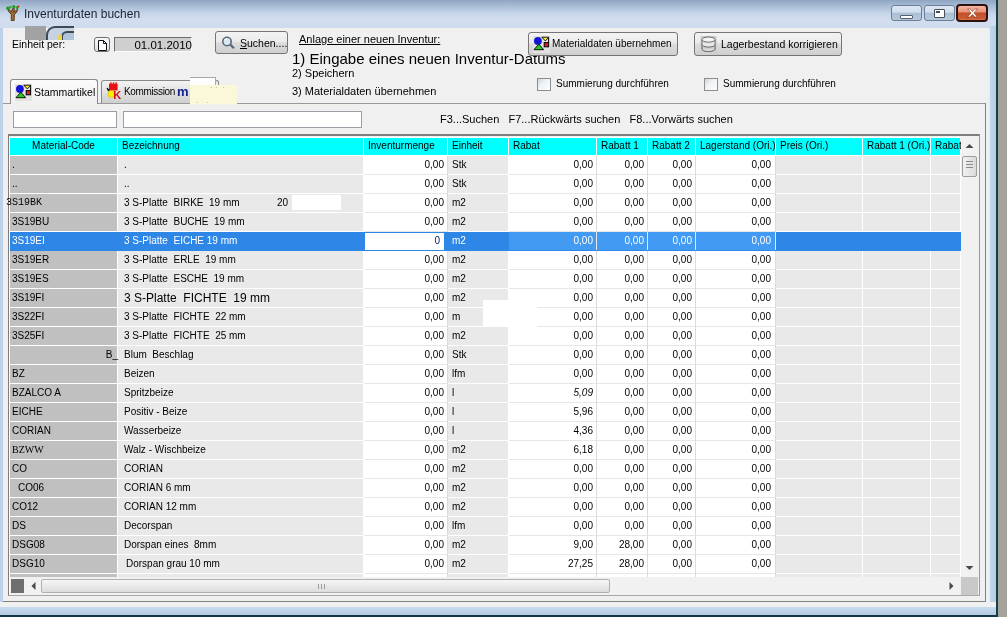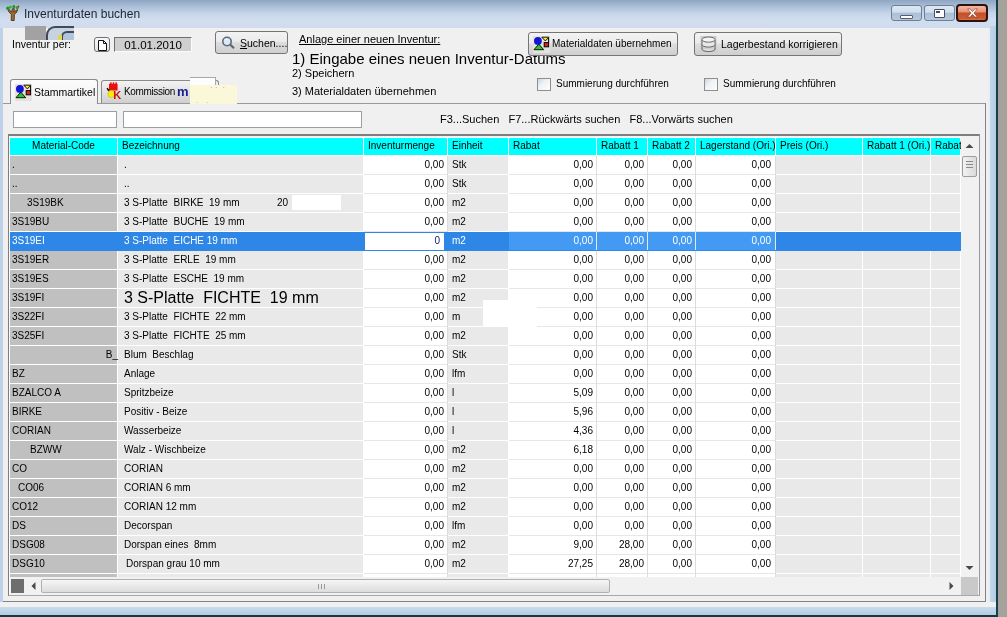--- a/index.html
+++ b/index.html
@@ -28,33 +28,33 @@
   </div>
 <div class="a" style="left:924px;top:5px;width:31px;height:16px;background:linear-gradient(180deg,#dde8f3 0%,#cfdded 45%,#abbfd5 50%,#b6c8dc 100%);border:1px solid #6b7f96;border-radius:3px;box-sizing:border-box;">
     <div class="a" style="left:9px;top:2.5px;width:11px;height:9px;background:#fdfdfd;border:1.5px solid #454f59;border-radius:1px;box-sizing:border-box;">
       <div class="a" style="left:1px;top:1px;width:4px;height:2px;background:#454f59;"></div>
     </div>
   </div>
 <div class="a" style="left:956px;top:4px;width:32px;height:18px;background:linear-gradient(180deg,#f2b5a2 0%,#e8937a 42%,#c44f28 50%,#c85c32 88%,#d8764a 100%);border:2px solid #2b1210;border-radius:4px;box-sizing:border-box;"></div>
 <svg class="a" style="left:966px;top:8px" width="13" height="10" viewBox="0 0 16 12">
 <path d="M2 1 L5 1 L8 4.2 L11 1 L14 1 L9.8 6 L14 11 L11 11 L8 7.8 L5 11 L2 11 L6.2 6 Z" fill="#ffffff" stroke="#7a2a10" stroke-width="0.7"></path>
   </svg>
-<div class="t" style="left:12px;top:38px;font-size:10.5px;">Inventur per:</div>
+<div class="t" style="left:12px;top:38px;font-size:10.5px;">Einheit per:</div>
 <div class="a" style="left:25px;top:26px;width:21px;height:14px;background:#a2a2a2;"></div>
 <div class="a" style="left:46px;top:26px;width:28px;height:14px;background:#c7d3e2;border-top:2px solid #3f4a56;border-left:2px solid #3f4a56;border-top-left-radius:9px;box-sizing:border-box;"></div>
 <div class="a" style="left:61px;top:31px;width:13px;height:9px;background:#b0c5dd;border-top:2px solid #3f4a56;border-left:2px solid #3f4a56;border-top-left-radius:6px;box-sizing:border-box;"></div>
 <div class="a" style="left:58px;top:35px;width:4px;height:5px;background:#e8d44a;"></div>
 <div class="a" style="left:94px;top:37px;width:16px;height:15px;background:linear-gradient(180deg,#f8f9fa,#dde3ea);border:1px solid #707070;border-radius:3px;box-sizing:border-box;">
 <svg class="a" style="left:3px;top:1.5px" width="9" height="11" viewBox="0 0 9 11">
       <path d="M0.5 0.5 L5.5 0.5 L8.5 3.5 L8.5 10.5 L0.5 10.5 Z" fill="#fff" stroke="#111" stroke-width="1"></path>
       <path d="M5.5 0.5 L5.5 3.5 L8.5 3.5" fill="none" stroke="#111" stroke-width="1"></path>
     </svg>
   </div>
 <div class="a" style="left:114px;top:37px;width:78px;height:15px;background:#cfcfcf;border-top:1px solid #6e6e6e;border-left:1px solid #6e6e6e;border-bottom:1px solid #fbfbfb;border-right:1px solid #fbfbfb;box-sizing:border-box;"></div>
-<div class="t" style="left:114px;top:39px;width:78px;text-align:center;font-size:11.5px;">01.01.2010</div>
+<div class="t" style="left:114px;top:39px;width:78px;text-align:right;font-size:11.5px;">01.01.2010</div>
 <div class="a" style="left:215px;top:31px;width:73px;height:23px;background:linear-gradient(180deg,#f3f3f3 0%,#ebebeb 45%,#dddddd 50%,#cfcfcf 100%);border:1px solid #757575;border-radius:3px;box-sizing:border-box;"></div>
 <svg class="a" style="left:221px;top:36px" width="15" height="14" viewBox="0 0 15 14">
 <circle cx="6" cy="5.5" r="4.2" fill="#dbe9f5" stroke="#5a6a7a" stroke-width="1.6"></circle>
 <line x1="9.2" y1="8.6" x2="13" y2="12.2" stroke="#5a6a7a" stroke-width="2.2"></line>
 <path d="M3.8 4.2 A3 3 0 0 1 6 3" stroke="#fff" stroke-width="1" fill="none"></path>
   </svg>
 <div class="t" style="left:240px;top:37px;font-size:10.5px;"><span style="text-decoration:underline">S</span>uchen....</div>
 <div class="t" style="left:299px;top:33px;font-size:11px;text-decoration:underline;">Anlage einer neuen Inventur:</div>
 <div class="t" style="left:292px;top:50px;font-size:15px;">1) Eingabe eines neuen Inventur-Datums</div>
 <div class="t" style="left:292px;top:67px;font-size:11px;">2) Speichern</div>
@@ -162,21 +162,21 @@
 <div class="t" style="left:648px;top:156px;width:48px;height:19px;line-height:18px;font-size:10px;color:#000;text-align:right;padding-right:4px;width:44px;">0,00</div>
 <div class="t" style="left:696px;top:156px;width:80px;height:19px;line-height:18px;font-size:10px;color:#000;text-align:right;padding-right:5px;width:75px;">0,00</div>
 <div class="t" style="left:10px;top:175px;width:108px;height:19px;line-height:18px;font-size:10px;color:#000;padding-left:2px;width:106px;">..</div>
 <div class="t" style="left:118px;top:175px;width:246px;height:19px;line-height:18px;font-size:10px;color:#000;padding-left:6px;width:240px;">..</div>
 <div class="t" style="left:364px;top:175px;width:84px;height:19px;line-height:18px;font-size:10px;color:#000;text-align:right;padding-right:4px;width:80px;">0,00</div>
 <div class="t" style="left:448px;top:175px;width:61px;height:19px;line-height:18px;font-size:10px;color:#000;padding-left:4px;width:57px;">Stk</div>
 <div class="t" style="left:509px;top:175px;width:88px;height:19px;line-height:18px;font-size:10px;color:#000;text-align:right;padding-right:4px;width:84px;">0,00</div>
 <div class="t" style="left:597px;top:175px;width:51px;height:19px;line-height:18px;font-size:10px;color:#000;text-align:right;padding-right:4px;width:47px;">0,00</div>
 <div class="t" style="left:648px;top:175px;width:48px;height:19px;line-height:18px;font-size:10px;color:#000;text-align:right;padding-right:4px;width:44px;">0,00</div>
 <div class="t" style="left:696px;top:175px;width:80px;height:19px;line-height:18px;font-size:10px;color:#000;text-align:right;padding-right:5px;width:75px;">0,00</div>
-<div class="t" style="left:18px;top:194px;width:108px;height:19px;line-height:18px;font-size:10px;color:#000;padding-left:9px;width:106px;">3S19BK</div>
+<div class="t" style="left:4px;top:194px;width:108px;height:19px;line-height:18px;font-size:10px;color:#000;padding-left:2px;width:106px;font-family:Liberation Mono, monospace;">3S19BK</div>
 <div class="t" style="left:118px;top:194px;width:246px;height:19px;line-height:18px;font-size:10px;color:#000;padding-left:6px;width:240px;">3 S-Platte  BIRKE  19 mm</div>
 <div class="t" style="left:364px;top:194px;width:84px;height:19px;line-height:18px;font-size:10px;color:#000;text-align:right;padding-right:4px;width:80px;">0,00</div>
 <div class="t" style="left:448px;top:194px;width:61px;height:19px;line-height:18px;font-size:10px;color:#000;padding-left:4px;width:57px;">m2</div>
 <div class="t" style="left:509px;top:194px;width:88px;height:19px;line-height:18px;font-size:10px;color:#000;text-align:right;padding-right:4px;width:84px;">0,00</div>
 <div class="t" style="left:597px;top:194px;width:51px;height:19px;line-height:18px;font-size:10px;color:#000;text-align:right;padding-right:4px;width:47px;">0,00</div>
 <div class="t" style="left:648px;top:194px;width:48px;height:19px;line-height:18px;font-size:10px;color:#000;text-align:right;padding-right:4px;width:44px;">0,00</div>
 <div class="t" style="left:696px;top:194px;width:80px;height:19px;line-height:18px;font-size:10px;color:#000;text-align:right;padding-right:5px;width:75px;">0,00</div>
 <div class="t" style="left:10px;top:213px;width:108px;height:19px;line-height:18px;font-size:10px;color:#000;padding-left:2px;width:106px;">3S19BU</div>
 <div class="t" style="left:118px;top:213px;width:246px;height:19px;line-height:18px;font-size:10px;color:#000;padding-left:6px;width:240px;">3 S-Platte  BUCHE  19 mm</div>
 <div class="t" style="left:364px;top:213px;width:84px;height:19px;line-height:18px;font-size:10px;color:#000;text-align:right;padding-right:4px;width:80px;">0,00</div>
@@ -195,21 +195,21 @@
 <div class="t" style="left:696px;top:251px;width:80px;height:19px;line-height:18px;font-size:10px;color:#000;text-align:right;padding-right:5px;width:75px;">0,00</div>
 <div class="t" style="left:10px;top:270px;width:108px;height:19px;line-height:18px;font-size:10px;color:#000;padding-left:2px;width:106px;">3S19ES</div>
 <div class="t" style="left:118px;top:270px;width:246px;height:19px;line-height:18px;font-size:10px;color:#000;padding-left:6px;width:240px;">3 S-Platte  ESCHE  19 mm</div>
 <div class="t" style="left:364px;top:270px;width:84px;height:19px;line-height:18px;font-size:10px;color:#000;text-align:right;padding-right:4px;width:80px;">0,00</div>
 <div class="t" style="left:448px;top:270px;width:61px;height:19px;line-height:18px;font-size:10px;color:#000;padding-left:4px;width:57px;">m2</div>
 <div class="t" style="left:509px;top:270px;width:88px;height:19px;line-height:18px;font-size:10px;color:#000;text-align:right;padding-right:4px;width:84px;">0,00</div>
 <div class="t" style="left:597px;top:270px;width:51px;height:19px;line-height:18px;font-size:10px;color:#000;text-align:right;padding-right:4px;width:47px;">0,00</div>
 <div class="t" style="left:648px;top:270px;width:48px;height:19px;line-height:18px;font-size:10px;color:#000;text-align:right;padding-right:4px;width:44px;">0,00</div>
 <div class="t" style="left:696px;top:270px;width:80px;height:19px;line-height:18px;font-size:10px;color:#000;text-align:right;padding-right:5px;width:75px;">0,00</div>
 <div class="t" style="left:10px;top:289px;width:108px;height:19px;line-height:18px;font-size:10px;color:#000;padding-left:2px;width:106px;">3S19FI</div>
-<div class="t" style="left:118px;top:289px;width:246px;height:19px;line-height:18px;font-size:16px;color:#000;padding-left:6px;width:240px;">3 S-Platte  FICHTE  19 mm</div>
+<div class="t" style="left:118px;top:289px;width:246px;height:19px;line-height:18px;font-size:12px;color:#000;padding-left:6px;width:240px;">3 S-Platte  FICHTE  19 mm</div>
 <div class="t" style="left:364px;top:289px;width:84px;height:19px;line-height:18px;font-size:10px;color:#000;text-align:right;padding-right:4px;width:80px;">0,00</div>
 <div class="t" style="left:448px;top:289px;width:61px;height:19px;line-height:18px;font-size:10px;color:#000;padding-left:4px;width:57px;">m2</div>
 <div class="t" style="left:509px;top:289px;width:88px;height:19px;line-height:18px;font-size:10px;color:#000;text-align:right;padding-right:4px;width:84px;">0,00</div>
 <div class="t" style="left:597px;top:289px;width:51px;height:19px;line-height:18px;font-size:10px;color:#000;text-align:right;padding-right:4px;width:47px;">0,00</div>
 <div class="t" style="left:648px;top:289px;width:48px;height:19px;line-height:18px;font-size:10px;color:#000;text-align:right;padding-right:4px;width:44px;">0,00</div>
 <div class="t" style="left:696px;top:289px;width:80px;height:19px;line-height:18px;font-size:10px;color:#000;text-align:right;padding-right:5px;width:75px;">0,00</div>
 <div class="t" style="left:10px;top:308px;width:108px;height:19px;line-height:18px;font-size:10px;color:#000;padding-left:2px;width:106px;">3S22FI</div>
 <div class="t" style="left:118px;top:308px;width:246px;height:19px;line-height:18px;font-size:10px;color:#000;padding-left:6px;width:240px;">3 S-Platte  FICHTE  22 mm</div>
 <div class="t" style="left:364px;top:308px;width:84px;height:19px;line-height:18px;font-size:10px;color:#000;text-align:right;padding-right:4px;width:80px;">0,00</div>
 <div class="t" style="left:448px;top:308px;width:61px;height:19px;line-height:18px;font-size:10px;color:#000;padding-left:4px;width:57px;">m</div>
@@ -227,52 +227,52 @@
 <div class="t" style="left:696px;top:327px;width:80px;height:19px;line-height:18px;font-size:10px;color:#000;text-align:right;padding-right:5px;width:75px;">0,00</div>
 <div class="t" style="left:10px;top:346px;width:108px;height:19px;line-height:18px;font-size:10px;color:#000;padding-left:2px;width:106px;text-align:right;">B_</div>
 <div class="t" style="left:118px;top:346px;width:246px;height:19px;line-height:18px;font-size:10px;color:#000;padding-left:6px;width:240px;">Blum  Beschlag</div>
 <div class="t" style="left:364px;top:346px;width:84px;height:19px;line-height:18px;font-size:10px;color:#000;text-align:right;padding-right:4px;width:80px;">0,00</div>
 <div class="t" style="left:448px;top:346px;width:61px;height:19px;line-height:18px;font-size:10px;color:#000;padding-left:4px;width:57px;">Stk</div>
 <div class="t" style="left:509px;top:346px;width:88px;height:19px;line-height:18px;font-size:10px;color:#000;text-align:right;padding-right:4px;width:84px;">0,00</div>
 <div class="t" style="left:597px;top:346px;width:51px;height:19px;line-height:18px;font-size:10px;color:#000;text-align:right;padding-right:4px;width:47px;">0,00</div>
 <div class="t" style="left:648px;top:346px;width:48px;height:19px;line-height:18px;font-size:10px;color:#000;text-align:right;padding-right:4px;width:44px;">0,00</div>
 <div class="t" style="left:696px;top:346px;width:80px;height:19px;line-height:18px;font-size:10px;color:#000;text-align:right;padding-right:5px;width:75px;">0,00</div>
 <div class="t" style="left:10px;top:365px;width:108px;height:19px;line-height:18px;font-size:10px;color:#000;padding-left:2px;width:106px;">BZ</div>
-<div class="t" style="left:118px;top:365px;width:246px;height:19px;line-height:18px;font-size:10px;color:#000;padding-left:6px;width:240px;">Anlage</div>
+<div class="t" style="left:118px;top:365px;width:246px;height:19px;line-height:18px;font-size:10px;color:#000;padding-left:6px;width:240px;">Beizen</div>
 <div class="t" style="left:364px;top:365px;width:84px;height:19px;line-height:18px;font-size:10px;color:#000;text-align:right;padding-right:4px;width:80px;">0,00</div>
 <div class="t" style="left:448px;top:365px;width:61px;height:19px;line-height:18px;font-size:10px;color:#000;padding-left:4px;width:57px;">lfm</div>
 <div class="t" style="left:509px;top:365px;width:88px;height:19px;line-height:18px;font-size:10px;color:#000;text-align:right;padding-right:4px;width:84px;">0,00</div>
 <div class="t" style="left:597px;top:365px;width:51px;height:19px;line-height:18px;font-size:10px;color:#000;text-align:right;padding-right:4px;width:47px;">0,00</div>
 <div class="t" style="left:648px;top:365px;width:48px;height:19px;line-height:18px;font-size:10px;color:#000;text-align:right;padding-right:4px;width:44px;">0,00</div>
 <div class="t" style="left:696px;top:365px;width:80px;height:19px;line-height:18px;font-size:10px;color:#000;text-align:right;padding-right:5px;width:75px;">0,00</div>
 <div class="t" style="left:10px;top:384px;width:108px;height:19px;line-height:18px;font-size:10px;color:#000;padding-left:2px;width:106px;">BZALCO A</div>
 <div class="t" style="left:118px;top:384px;width:246px;height:19px;line-height:18px;font-size:10px;color:#000;padding-left:6px;width:240px;">Spritzbeize</div>
 <div class="t" style="left:364px;top:384px;width:84px;height:19px;line-height:18px;font-size:10px;color:#000;text-align:right;padding-right:4px;width:80px;">0,00</div>
 <div class="t" style="left:448px;top:384px;width:61px;height:19px;line-height:18px;font-size:10px;color:#000;padding-left:4px;width:57px;">l</div>
-<div class="t" style="left:509px;top:384px;width:88px;height:19px;line-height:18px;font-size:10px;color:#000;text-align:right;padding-right:4px;width:84px;">5,09</div>
+<div class="t" style="left:509px;top:384px;width:88px;height:19px;line-height:18px;font-size:10px;color:#000;text-align:right;padding-right:4px;width:84px;font-style:italic;">5,09</div>
 <div class="t" style="left:597px;top:384px;width:51px;height:19px;line-height:18px;font-size:10px;color:#000;text-align:right;padding-right:4px;width:47px;">0,00</div>
 <div class="t" style="left:648px;top:384px;width:48px;height:19px;line-height:18px;font-size:10px;color:#000;text-align:right;padding-right:4px;width:44px;">0,00</div>
 <div class="t" style="left:696px;top:384px;width:80px;height:19px;line-height:18px;font-size:10px;color:#000;text-align:right;padding-right:5px;width:75px;">0,00</div>
-<div class="t" style="left:10px;top:403px;width:108px;height:19px;line-height:18px;font-size:10px;color:#000;padding-left:2px;width:106px;">BIRKE</div>
+<div class="t" style="left:10px;top:403px;width:108px;height:19px;line-height:18px;font-size:10px;color:#000;padding-left:2px;width:106px;">EICHE</div>
 <div class="t" style="left:118px;top:403px;width:246px;height:19px;line-height:18px;font-size:10px;color:#000;padding-left:6px;width:240px;">Positiv - Beize</div>
 <div class="t" style="left:364px;top:403px;width:84px;height:19px;line-height:18px;font-size:10px;color:#000;text-align:right;padding-right:4px;width:80px;">0,00</div>
 <div class="t" style="left:448px;top:403px;width:61px;height:19px;line-height:18px;font-size:10px;color:#000;padding-left:4px;width:57px;">l</div>
 <div class="t" style="left:509px;top:403px;width:88px;height:19px;line-height:18px;font-size:10px;color:#000;text-align:right;padding-right:4px;width:84px;">5,96</div>
 <div class="t" style="left:597px;top:403px;width:51px;height:19px;line-height:18px;font-size:10px;color:#000;text-align:right;padding-right:4px;width:47px;">0,00</div>
 <div class="t" style="left:648px;top:403px;width:48px;height:19px;line-height:18px;font-size:10px;color:#000;text-align:right;padding-right:4px;width:44px;">0,00</div>
 <div class="t" style="left:696px;top:403px;width:80px;height:19px;line-height:18px;font-size:10px;color:#000;text-align:right;padding-right:5px;width:75px;">0,00</div>
 <div class="t" style="left:10px;top:422px;width:108px;height:19px;line-height:18px;font-size:10px;color:#000;padding-left:2px;width:106px;">CORIAN</div>
 <div class="t" style="left:118px;top:422px;width:246px;height:19px;line-height:18px;font-size:10px;color:#000;padding-left:6px;width:240px;">Wasserbeize</div>
 <div class="t" style="left:364px;top:422px;width:84px;height:19px;line-height:18px;font-size:10px;color:#000;text-align:right;padding-right:4px;width:80px;">0,00</div>
 <div class="t" style="left:448px;top:422px;width:61px;height:19px;line-height:18px;font-size:10px;color:#000;padding-left:4px;width:57px;">l</div>
 <div class="t" style="left:509px;top:422px;width:88px;height:19px;line-height:18px;font-size:10px;color:#000;text-align:right;padding-right:4px;width:84px;">4,36</div>
 <div class="t" style="left:597px;top:422px;width:51px;height:19px;line-height:18px;font-size:10px;color:#000;text-align:right;padding-right:4px;width:47px;">0,00</div>
 <div class="t" style="left:648px;top:422px;width:48px;height:19px;line-height:18px;font-size:10px;color:#000;text-align:right;padding-right:4px;width:44px;">0,00</div>
 <div class="t" style="left:696px;top:422px;width:80px;height:19px;line-height:18px;font-size:10px;color:#000;text-align:right;padding-right:5px;width:75px;">0,00</div>
-<div class="t" style="left:10px;top:441px;width:108px;height:19px;line-height:18px;font-size:10px;color:#000;padding-left:20px;width:106px;">BZWW</div>
+<div class="t" style="left:10px;top:441px;width:108px;height:19px;line-height:18px;font-size:10px;color:#000;padding-left:2px;width:106px;font-family:Liberation Serif, serif;">BZWW</div>
 <div class="t" style="left:118px;top:441px;width:246px;height:19px;line-height:18px;font-size:10px;color:#000;padding-left:6px;width:240px;">Walz - Wischbeize</div>
 <div class="t" style="left:364px;top:441px;width:84px;height:19px;line-height:18px;font-size:10px;color:#000;text-align:right;padding-right:4px;width:80px;">0,00</div>
 <div class="t" style="left:448px;top:441px;width:61px;height:19px;line-height:18px;font-size:10px;color:#000;padding-left:4px;width:57px;">m2</div>
 <div class="t" style="left:509px;top:441px;width:88px;height:19px;line-height:18px;font-size:10px;color:#000;text-align:right;padding-right:4px;width:84px;">6,18</div>
 <div class="t" style="left:597px;top:441px;width:51px;height:19px;line-height:18px;font-size:10px;color:#000;text-align:right;padding-right:4px;width:47px;">0,00</div>
 <div class="t" style="left:648px;top:441px;width:48px;height:19px;line-height:18px;font-size:10px;color:#000;text-align:right;padding-right:4px;width:44px;">0,00</div>
 <div class="t" style="left:696px;top:441px;width:80px;height:19px;line-height:18px;font-size:10px;color:#000;text-align:right;padding-right:5px;width:75px;">0,00</div>
 <div class="t" style="left:10px;top:460px;width:108px;height:19px;line-height:18px;font-size:10px;color:#000;padding-left:2px;width:106px;">CO</div>
 <div class="t" style="left:118px;top:460px;width:246px;height:19px;line-height:18px;font-size:10px;color:#000;padding-left:6px;width:240px;">CORIAN</div>
 <div class="t" style="left:364px;top:460px;width:84px;height:19px;line-height:18px;font-size:10px;color:#000;text-align:right;padding-right:4px;width:80px;">0,00</div>

